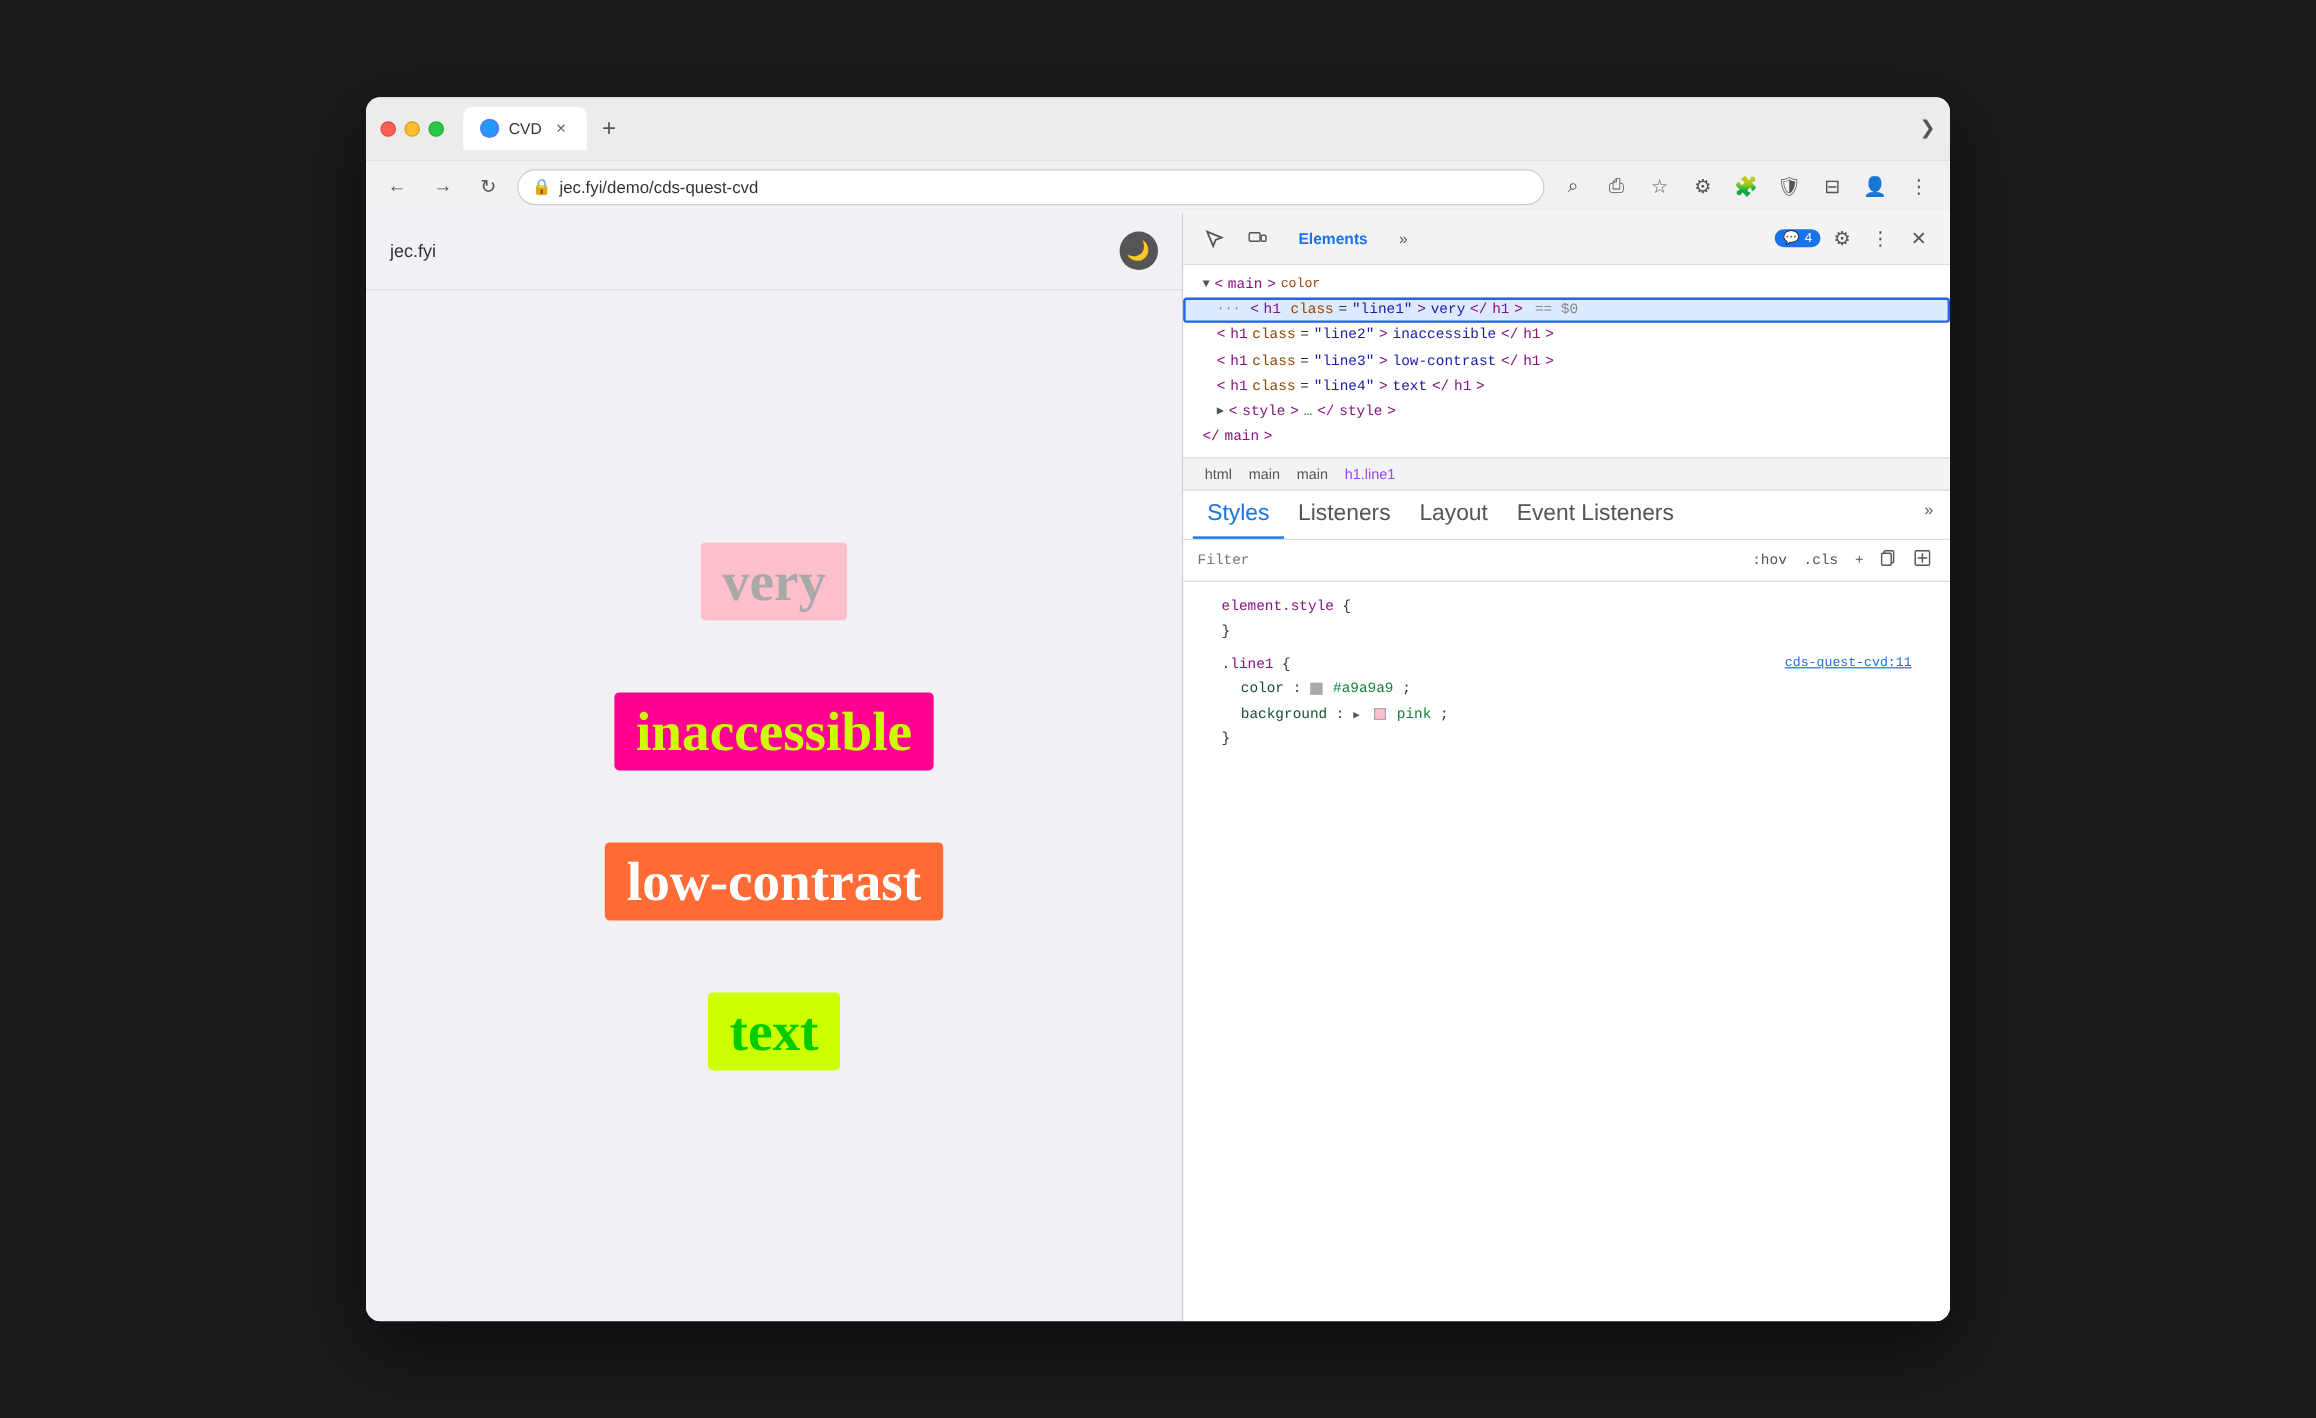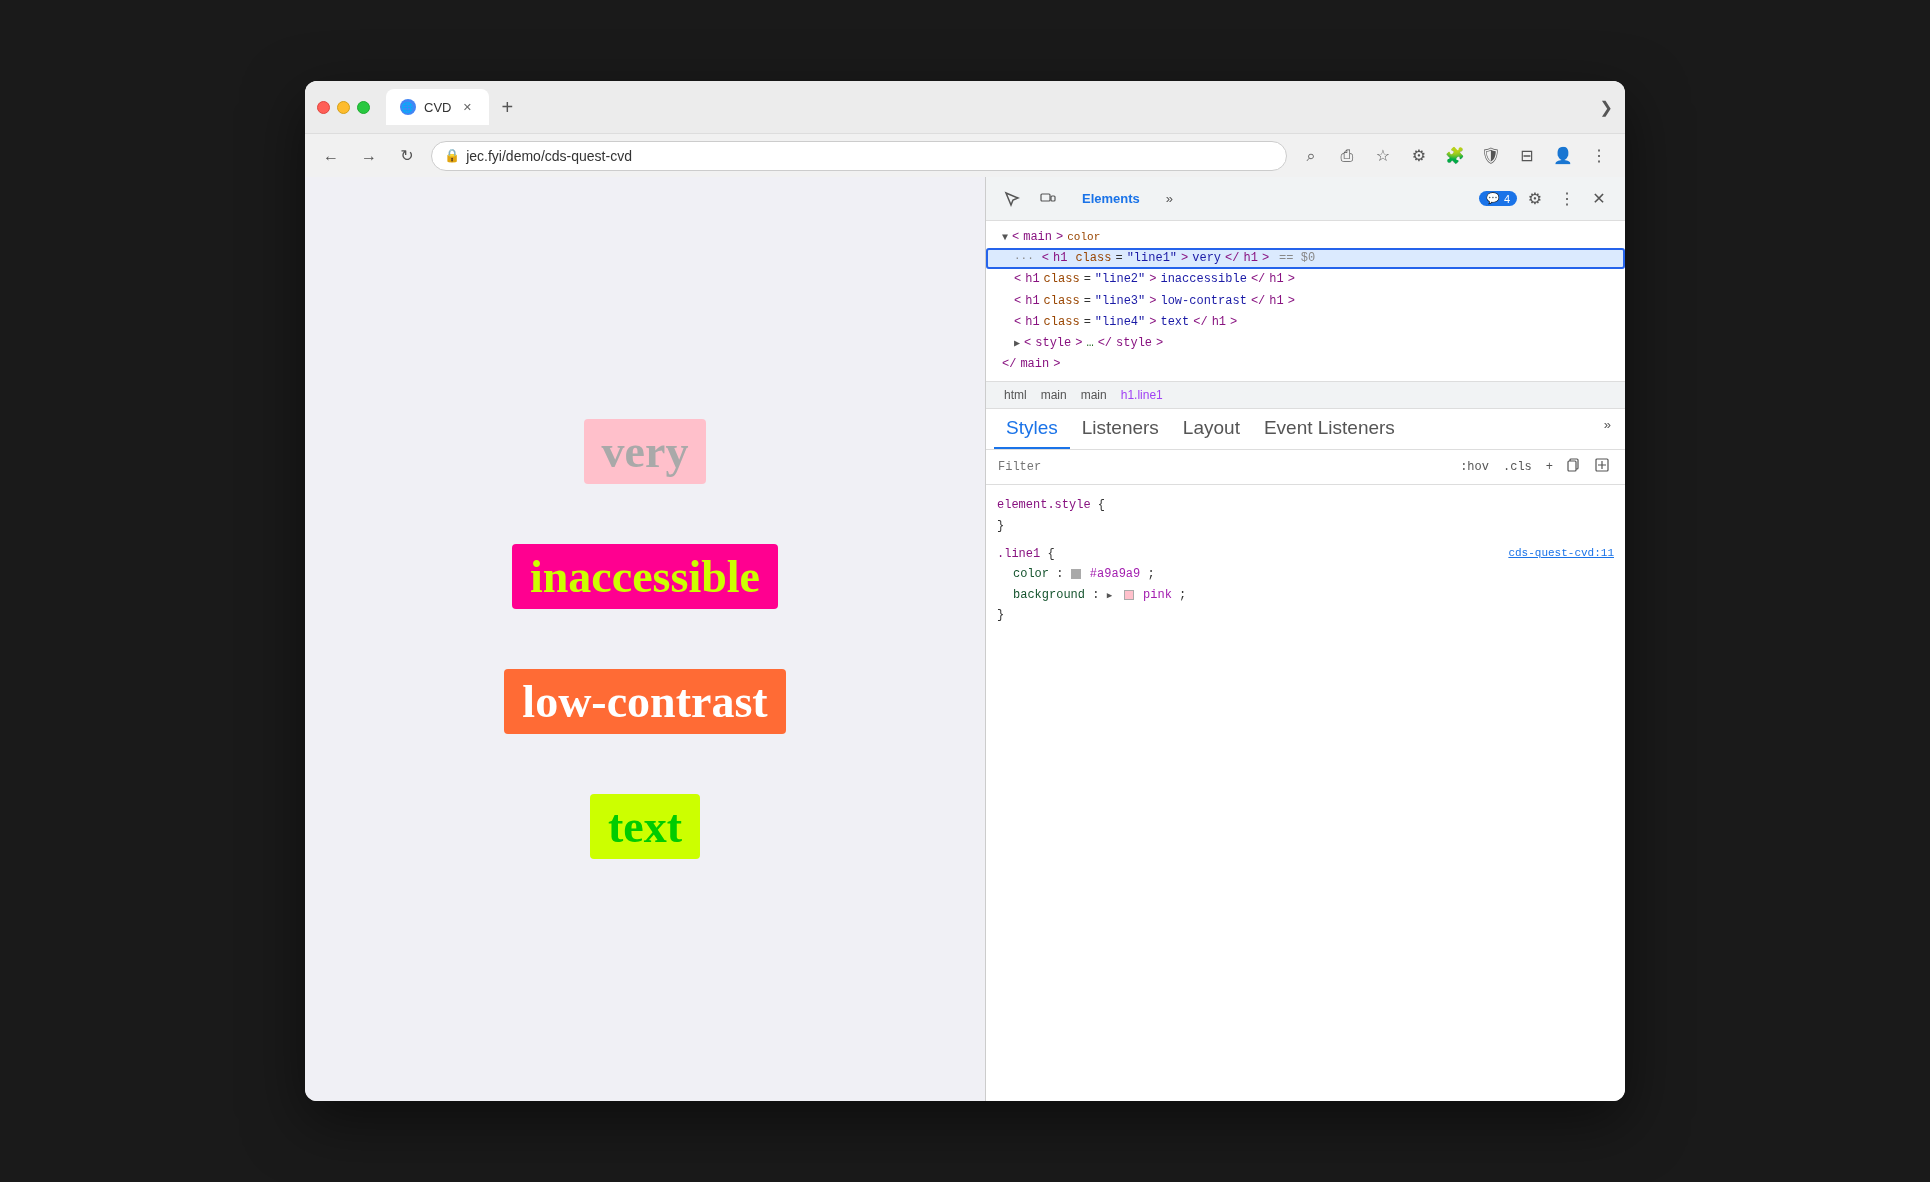--- a/index.html
+++ b/index.html
@@ -482,33 +482,33 @@
     .css-rules {
       padding: 6px 0;
       font-family: 'Courier New', Courier, monospace;
       font-size: 12px;
       line-height: 1.7;
       overflow-y: auto;
       flex: 1;
     }
 
     .css-rule-block {
-      padding: 4px 11px;
+      padding: 4px 32px;
     }
 
     .css-selector {
       color: #881280;
     }
 
     .css-prop-name {
       color: #14532d;
     }
 
     .css-prop-value {
-      color: #a21caf;
+      color: #15803d;
     }
 
     .css-source-link {
       float: right;
       color: #1a73e8;
       text-decoration: underline;
       cursor: pointer;
       font-size: 11px;
     }
 
@@ -571,20 +571,24 @@
       <div class="addr-icon">🛡</div>
       <div class="addr-icon">⊟</div>
       <div class="addr-icon">👤</div>
       <div class="addr-icon">⋮</div>
     </div>
   </div>
 
   <div class="content-area">
 
     <div class="page-content">
+      <div class="page-header">
+        <span class="page-logo">jec.fyi</span>
+        <div class="dark-mode-btn">🌙</div>
+      </div>
       <div class="page-main">
         <span class="demo-text text-very">very</span>
         <span class="demo-text text-inaccessible">inaccessible</span>
         <span class="demo-text text-low-contrast">low-contrast</span>
         <span class="demo-text text-text">text</span>
       </div>
     </div>
 
     <div class="devtools-panel">
 

